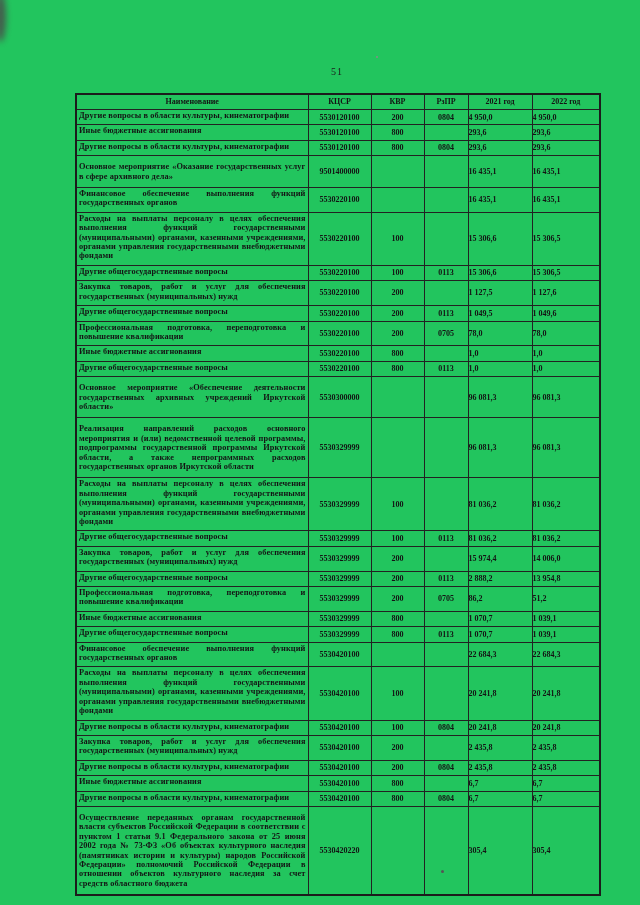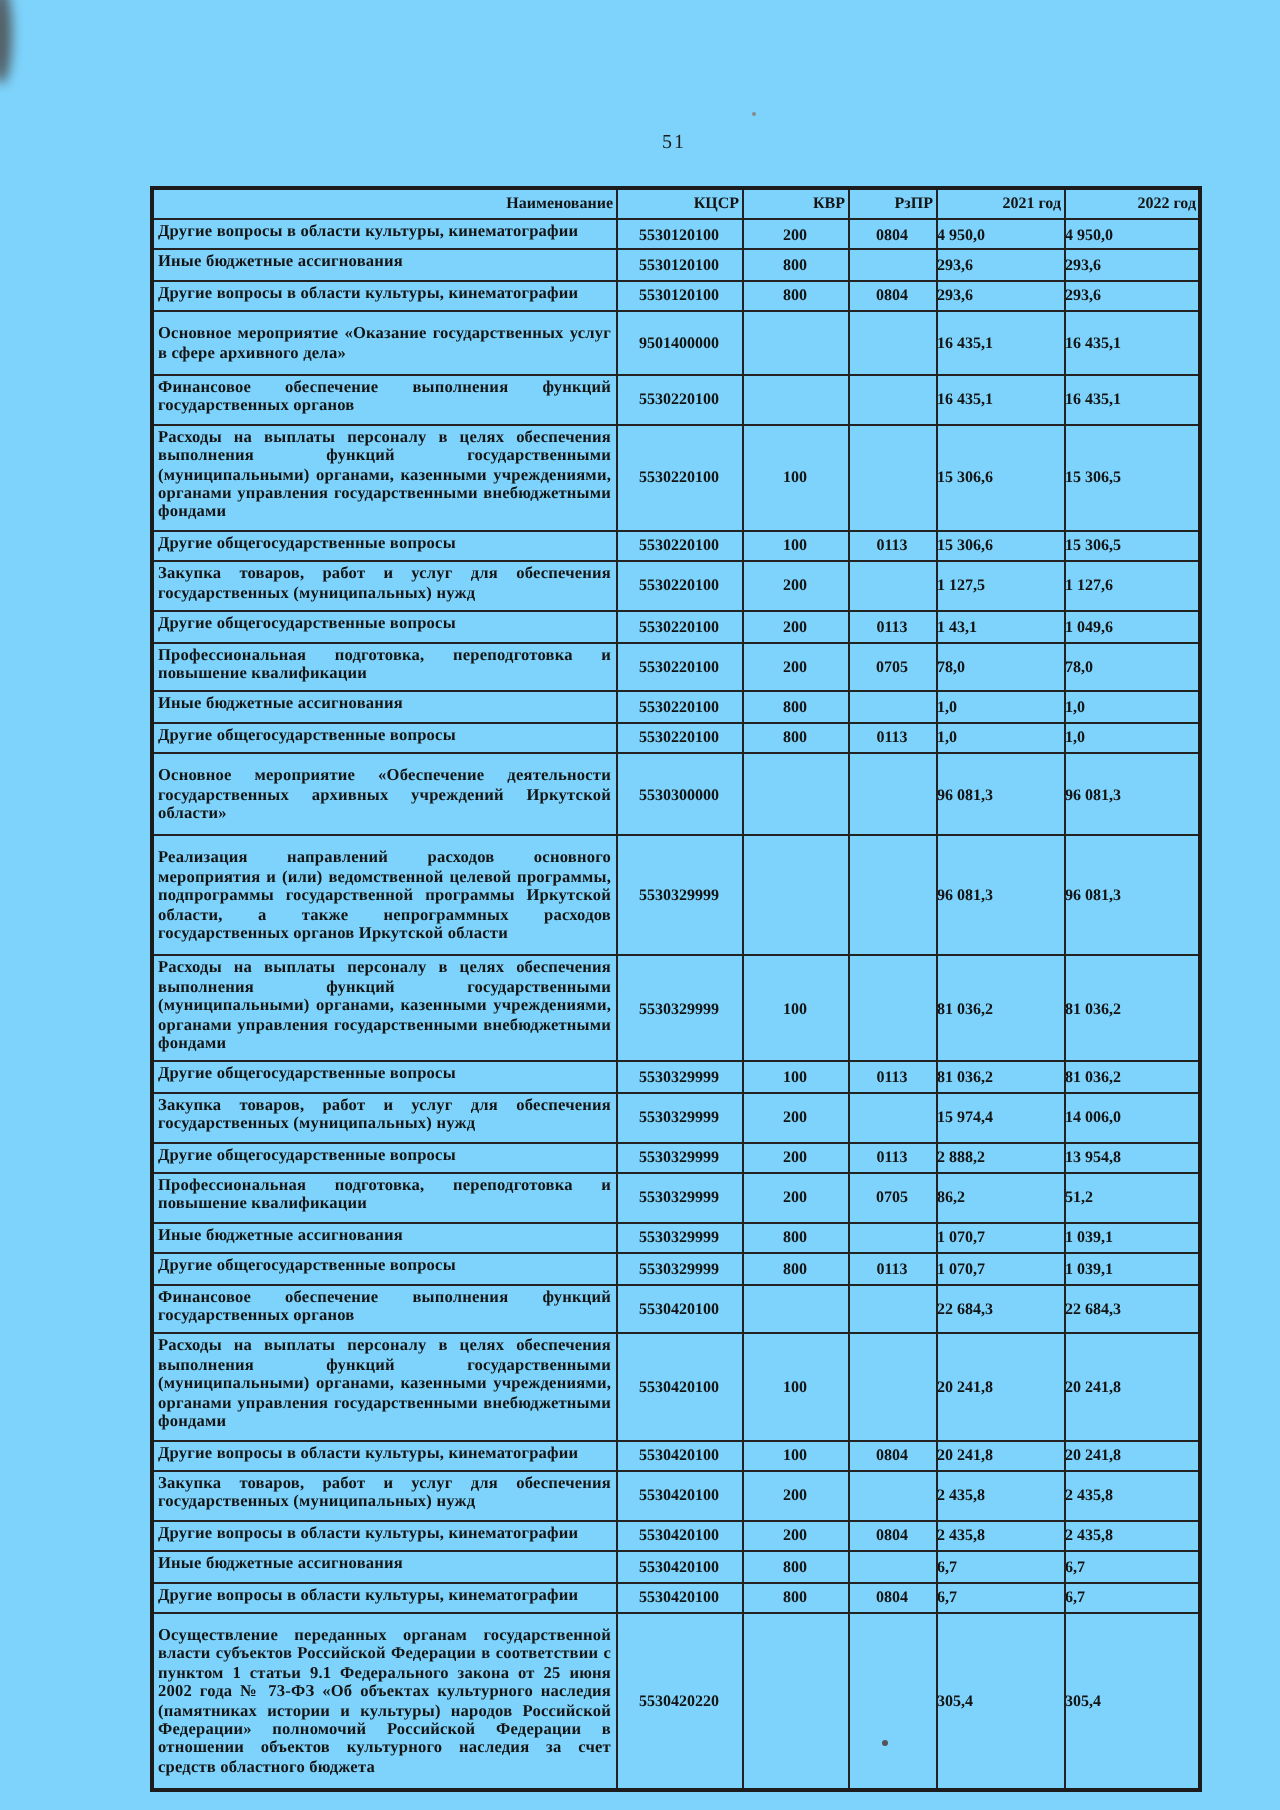--- a/index.html
+++ b/index.html
@@ -1,21 +1,21 @@
 <!DOCTYPE html>
 <html><head>
 <meta charset="utf-8">
 <style>
   html,body{margin:0;padding:0;}
   body{
     width:640px;height:905px;background:#ffffff;position:relative;
     font-family:"Liberation Serif","DejaVu Serif",serif;
     -webkit-font-smoothing:antialiased;
   }
-  .page{position:absolute;inset:0;overflow:hidden;background:#7dd3fc;}
+  .page{position:absolute;inset:0;overflow:hidden;background:#22c55e;}
 
   
   .smudge{position:absolute;top:-8px;left:-5px;width:11px;height:50px;
     background:#4a4a4a;border-radius:50%;filter:blur(3px);opacity:.85;}
   .dot{position:absolute;border-radius:50%;}
   .dot-top{top:56px;left:376px;width:2px;height:2px;background:#8a8a8a;}
   .dot-bottom{top:870px;left:441px;width:3px;height:3px;background:#555;}
 
   .page-number{
     position:absolute;top:66px;left:75px;width:524px;text-align:center;
@@ -25,21 +25,21 @@
   table.budget{
     position:absolute;top:93px;left:75px;width:524px;
     border-collapse:collapse;table-layout:fixed;
     border:2px solid #1c1c1c;
   }
   .budget th,.budget td{
     border:1px solid #222;color:#141414;font-weight:bold;
     vertical-align:middle;overflow:hidden;
   }
   .budget th{
-    font-size:8px;line-height:10px;text-align:right;padding:2px 1px;
+    font-size:8px;line-height:10px;text-align:center;padding:2px 1px;
   }
   .budget td{
     font-size:8px;line-height:9.4px;padding:1px 3px;
   }
   td.c-name{
     text-align:justify;font-size:8.3px;letter-spacing:.1px;
     padding:1px 2px 4px 2px;
   }
   td.c-code{text-align:center;white-space:nowrap;padding:1px 0;}
   td.c-num{text-align:left;white-space:nowrap;padding:1px 3px 1px 0;}
@@ -135,21 +135,21 @@
     <td class="c-code">200</td>
     <td class="c-code"></td>
     <td class="c-num">1 127,5</td>
     <td class="c-num">1 127,6</td>
   </tr>
         <tr>
     <td class="c-name">Другие общегосударственные вопросы</td>
     <td class="c-code">5530220100</td>
     <td class="c-code">200</td>
     <td class="c-code">0113</td>
-    <td class="c-num">1 43,1</td>
+    <td class="c-num">1 049,5</td>
     <td class="c-num">1 049,6</td>
   </tr>
         <tr>
     <td class="c-name">Профессиональная подготовка, переподготовка и повышение квалификации</td>
     <td class="c-code">5530220100</td>
     <td class="c-code">200</td>
     <td class="c-code">0705</td>
     <td class="c-num">78,0</td>
     <td class="c-num">78,0</td>
   </tr>

